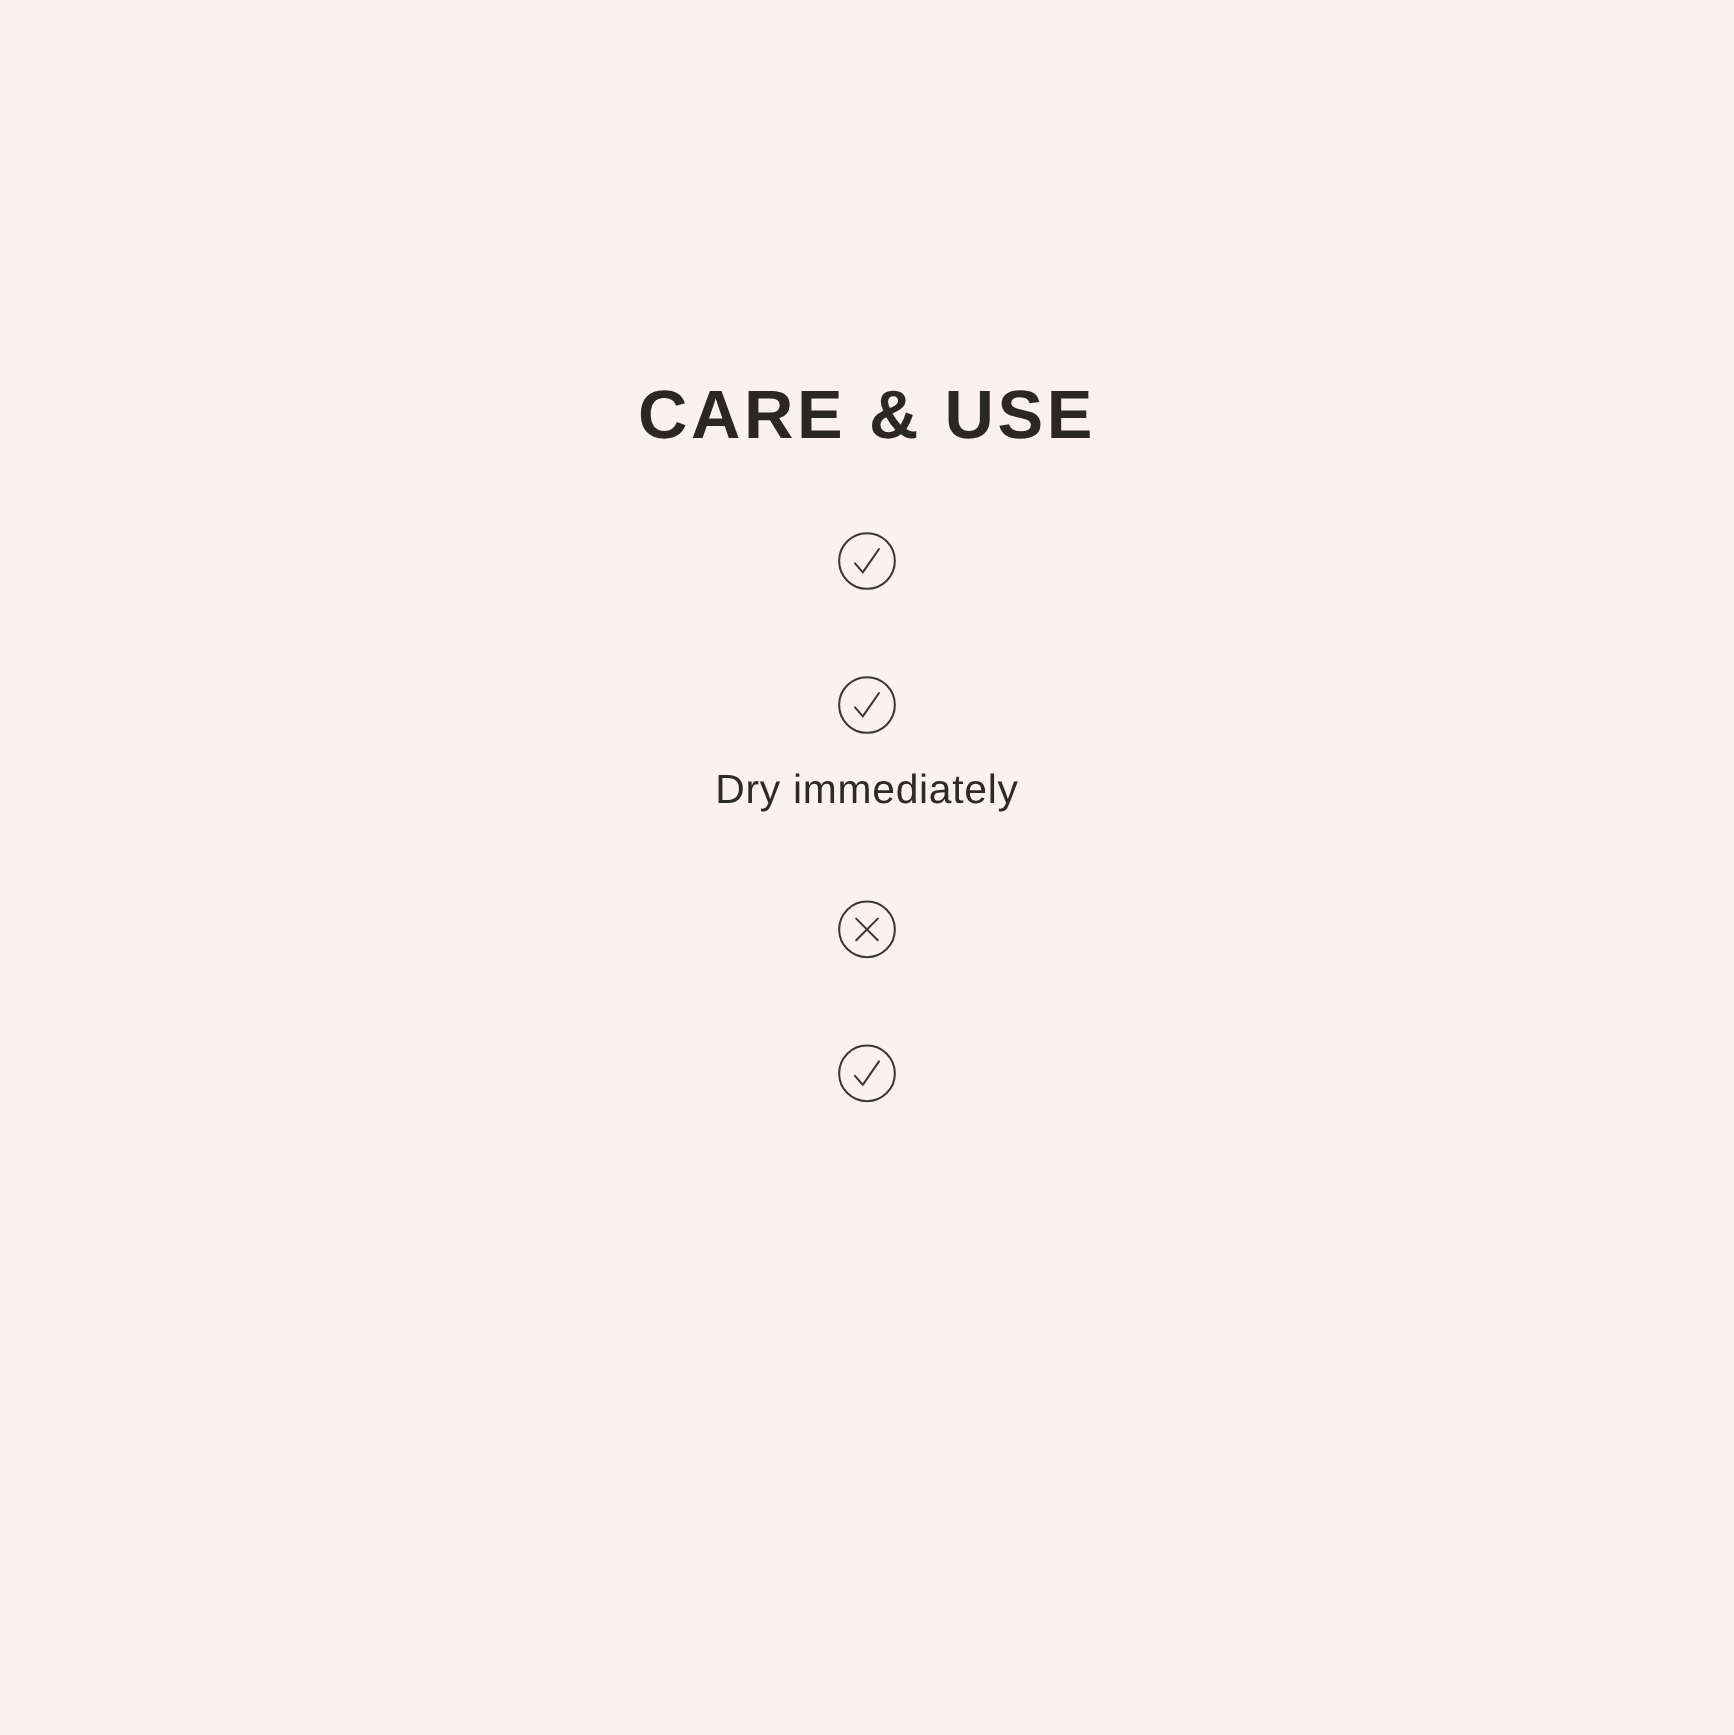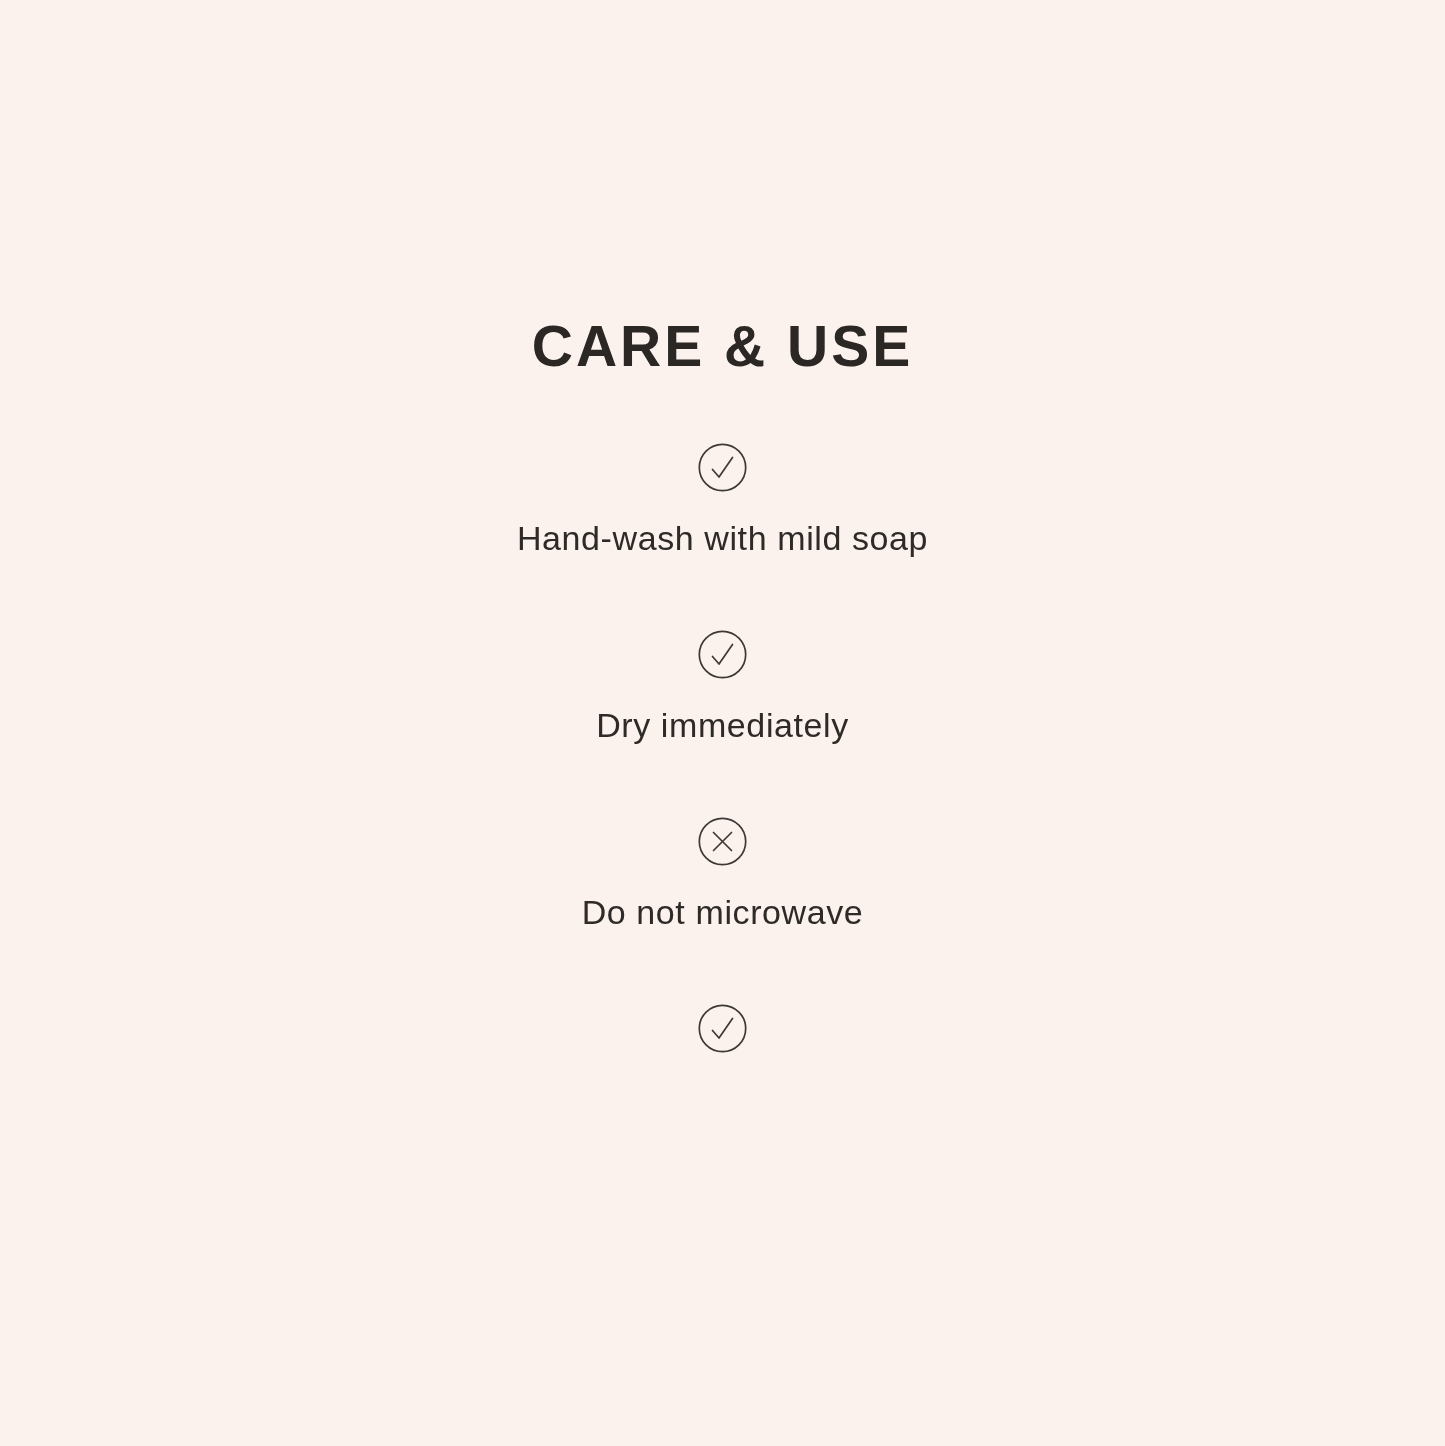--- a/index.html
+++ b/index.html
@@ -71,41 +71,39 @@
 
   <h1 class="care-title">CARE &amp; USE</h1>
 
   <div class="care-item first">
     <span class="care-icon">
       <svg viewBox="0 0 49 49" fill="none" xmlns="http://www.w3.org/2000/svg">
         <circle cx="24.5" cy="24.5" r="23.2" stroke="#3C3836" stroke-width="1.7"></circle>
         <path d="M14.5 26.5 L21 34 L34.5 14.5" stroke="#3C3836" stroke-width="1.7" stroke-linecap="round" stroke-linejoin="round"></path>
       </svg>
     </span>
-    <div class="care-label">Hand-wash with mild soap</div>
   </div>
 
   <div class="care-item rest">
     <span class="care-icon">
       <svg viewBox="0 0 49 49" fill="none" xmlns="http://www.w3.org/2000/svg">
         <circle cx="24.5" cy="24.5" r="23.2" stroke="#3C3836" stroke-width="1.7"></circle>
         <path d="M14.5 26.5 L21 34 L34.5 14.5" stroke="#3C3836" stroke-width="1.7" stroke-linecap="round" stroke-linejoin="round"></path>
       </svg>
     </span>
     <div class="care-label">Dry immediately</div>
   </div>
 
   <div class="care-item rest">
     <span class="care-icon">
       <svg viewBox="0 0 49 49" fill="none" xmlns="http://www.w3.org/2000/svg">
         <circle cx="24.5" cy="24.5" r="23.2" stroke="#3C3836" stroke-width="1.7"></circle>
         <path d="M15.5 15.5 L33.5 33.5 M33.5 15.5 L15.5 33.5" stroke="#3C3836" stroke-width="1.7" stroke-linecap="round"></path>
       </svg>
     </span>
-    <div class="care-label">Do not microwave</div>
   </div>
 
   <div class="care-item rest">
     <span class="care-icon">
       <svg viewBox="0 0 49 49" fill="none" xmlns="http://www.w3.org/2000/svg">
         <circle cx="24.5" cy="24.5" r="23.2" stroke="#3C3836" stroke-width="1.7"></circle>
         <path d="M14.5 26.5 L21 34 L34.5 14.5" stroke="#3C3836" stroke-width="1.7" stroke-linecap="round" stroke-linejoin="round"></path>
       </svg>
     </span>
   </div>

